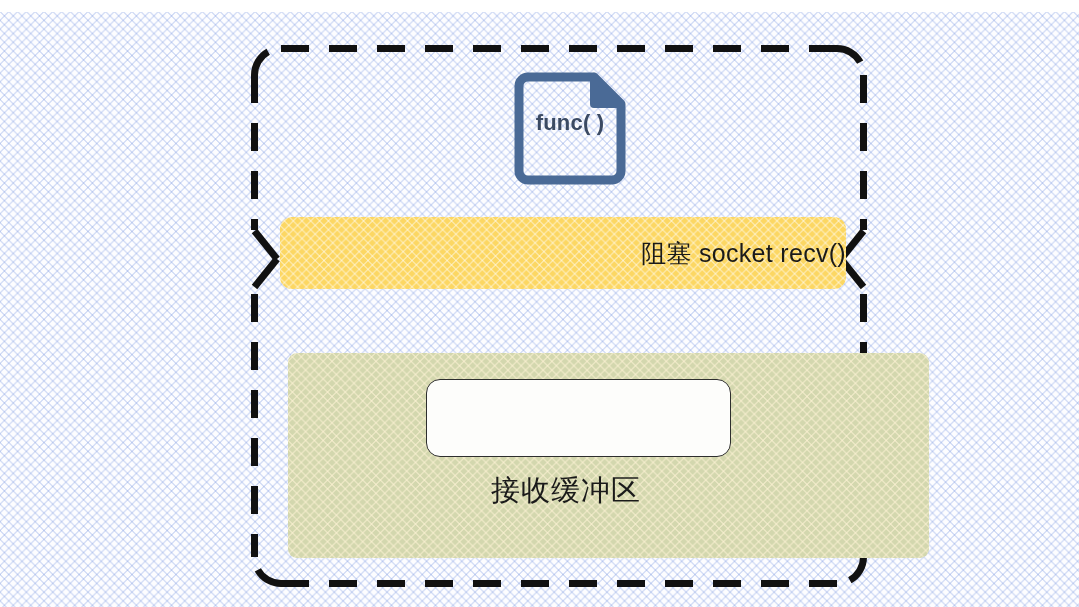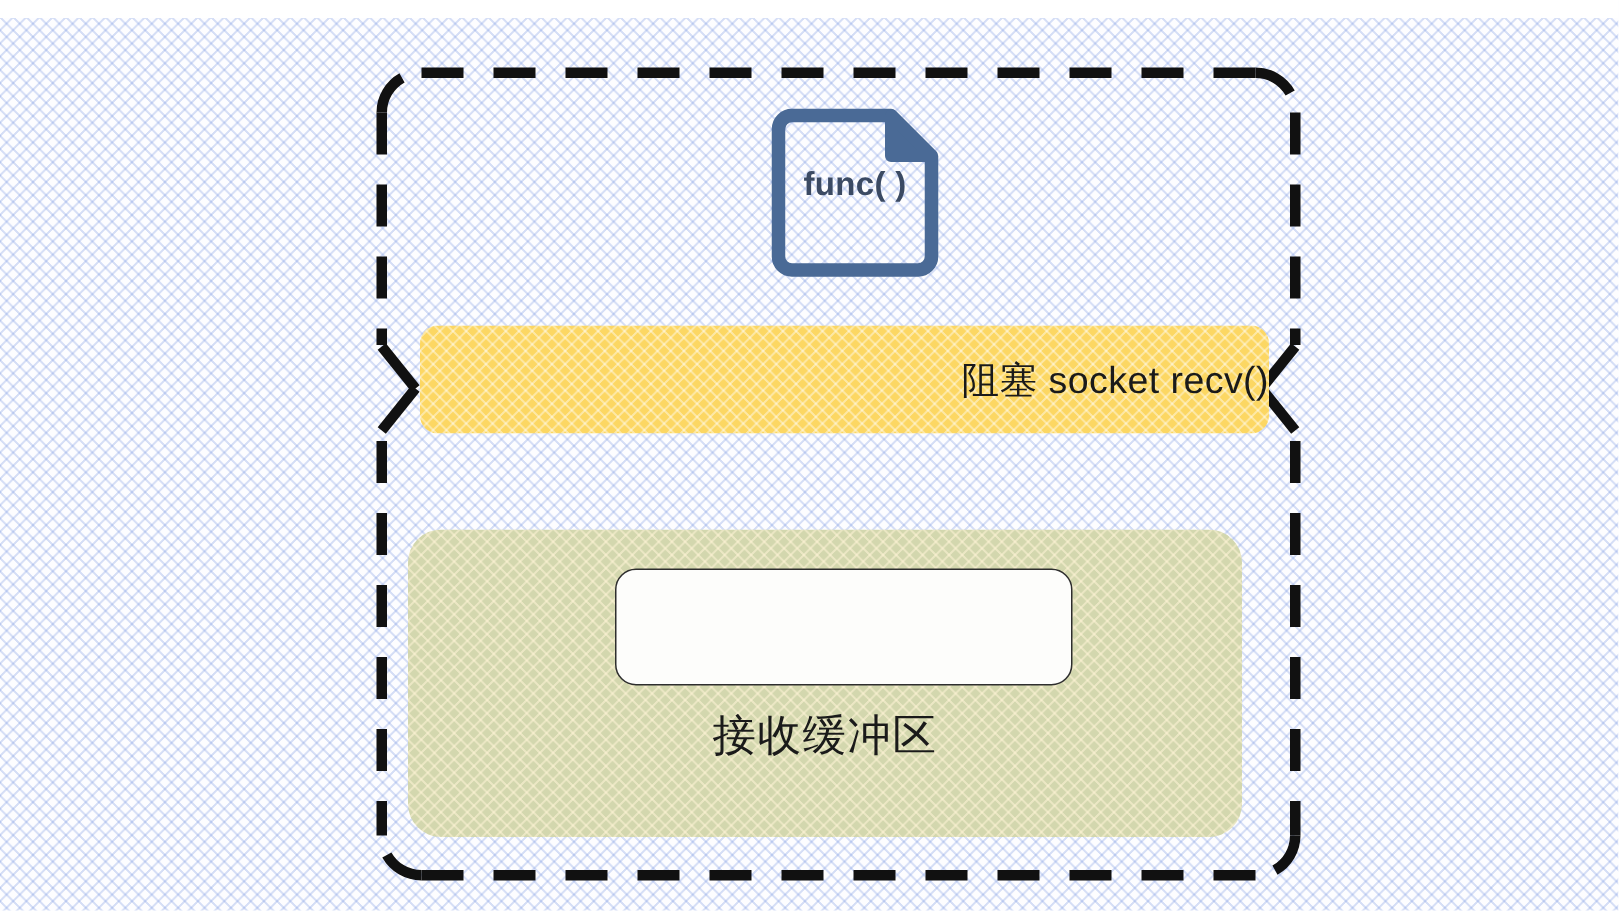--- a/index.html
+++ b/index.html
@@ -95,25 +95,25 @@
   }
   #blocking-bar .bar-label {
     font-size: 25px;
     color: #1a1a1a;
     letter-spacing: 0.3px;
   }
 
   
   #recv-buffer {
     position: absolute;
-    left: 272px;
+    left: 288px;
     top: 341px;
-    width: 556px;
+    width: 641px;
     height: 205px;
-    border-radius: 22px;
+    border-radius: 9px;
     background-color: #d3d7ae;
     background-image:
       repeating-linear-gradient(45deg,
         rgba(255,244,214,0.55) 0px, rgba(255,244,214,0.55) 1.3px,
         rgba(0,0,0,0) 1.3px, rgba(0,0,0,0) 6.1px),
       repeating-linear-gradient(-45deg,
         rgba(255,244,214,0.55) 0px, rgba(255,244,214,0.55) 1.3px,
         rgba(0,0,0,0) 1.3px, rgba(0,0,0,0) 6.1px);
     background-size: 8.8px 8.8px, 8.8px 8.8px;
   }

